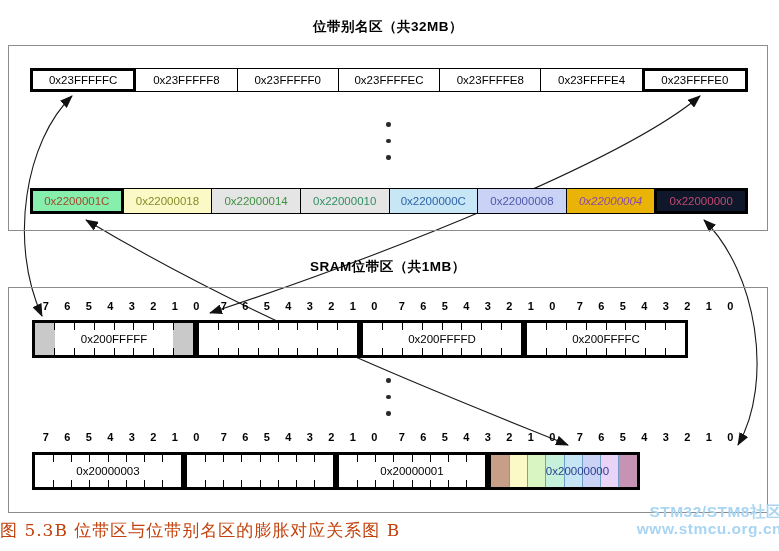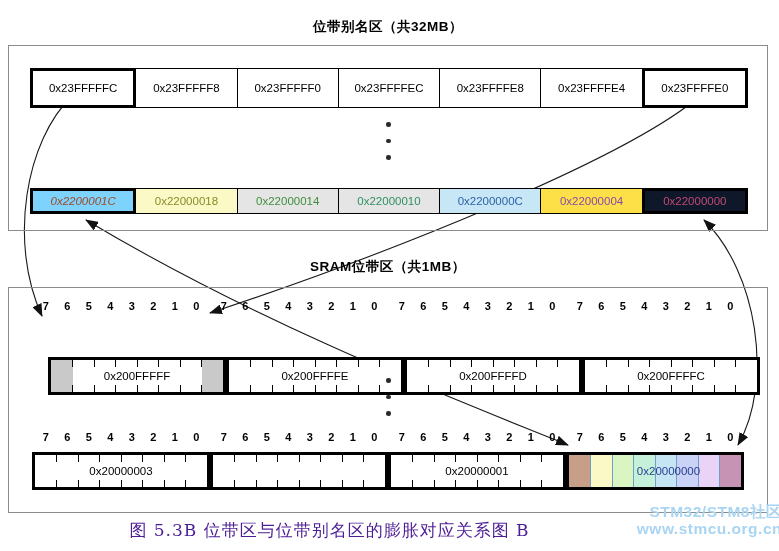--- a/index.html
+++ b/index.html
@@ -47,23 +47,23 @@
   .bit-index{
     flex:1 1 0;text-align:center;font-size:11px;font-weight:bold;line-height:15px;
   }
   
   .vdots{position:absolute;display:flex;flex-direction:column;align-items:center;}
   .vdot{width:4.5px;height:4.5px;border-radius:50%;background:#2a2a2a;margin-bottom:12px;}
   
   .arrow-layer{position:absolute;left:0;top:0;width:779px;height:551px;pointer-events:none;}
   
   .caption{
-    position:absolute;left:0;width:659px;text-align:center;
+    position:absolute;left:0;width:659px;text-align:left;
     font-family:"DejaVu Serif","Liberation Serif",serif;
-    font-size:17px;color:#4c1d95;letter-spacing:1px;
+    font-size:17px;color:#c2410c;letter-spacing:1px;
   }
   .watermark{
     position:absolute;right:-3px;text-align:right;font-weight:bold;
     font-size:15.5px;line-height:17px;letter-spacing:0.5px;white-space:nowrap;
   }
 </style>
 </head>
 <body>
 
 <div class="canvas">
@@ -80,41 +80,42 @@
     <g id="arrow-group" fill="none" stroke="#1a1a1a" stroke-width="1.1">
         <path d="M 72,96 C 26,140 8,242 42,316" marker-start="url(#ah-start)" marker-end="url(#ah-end)"></path>
         <path d="M 700,96 C 625,160 385,255 210,313" marker-start="url(#ah-start)" marker-end="url(#ah-end)"></path>
         <path d="M 86,220 C 270,330 470,405 568,445" marker-start="url(#ah-start)" marker-end="url(#ah-end)"></path>
         <path d="M 704,220 C 757,272 774,382 738,445" marker-start="url(#ah-start)" marker-end="url(#ah-end)"></path>
       </g>
   </svg>
 
   <div class="section-title" style="top:18px;">位带别名区（共32MB）</div>
   <div class="outer-box" style="left:8px;top:45px;width:758px;height:184px;"></div>
-  <div id="alias-word-row" class="cell-row" style="left:30px;top:68px;width:718px;height:40px;text-align:right;">
+  <div id="alias-word-row" class="cell-row" style="left:30px;top:68px;width:718px;height:24px;text-align:right;">
       <div class="addr-cell thick">0x23FFFFFC</div>
       <div class="addr-cell">0x23FFFFF8</div>
       <div class="addr-cell">0x23FFFFF0</div>
       <div class="addr-cell">0x23FFFFEC</div>
       <div class="addr-cell">0x23FFFFE8</div>
       <div class="addr-cell">0x23FFFFE4</div>
       <div class="addr-cell thick">0x23FFFFE0</div>
     </div>
   <div class="vdots" style="left:386px;top:122px;">
     <div class="vdot"></div>
       <div class="vdot"></div>
       <div class="vdot"></div>
   </div>
   <div id="alias-colored-row" class="cell-row" style="left:30px;top:188px;width:718px;height:26px;">
-      <div class="addr-cell thick" style="background: #7dd3fc; color: rgb(158, 74, 42); font-style: italic;">0x2200001C</div>
+      <div class="addr-cell thick" style="background: #86efac; color: rgb(158, 74, 42);">0x2200001C</div>
       <div class="addr-cell" style="background: rgb(251, 250, 198); color: rgb(138, 138, 42);">0x22000018</div>
       <div class="addr-cell" style="background: #e5e5e5; color: rgb(63, 143, 63);">0x22000014</div>
       <div class="addr-cell" style="background: #e5e5e5; color: rgb(47, 143, 99);">0x22000010</div>
       <div class="addr-cell" style="background: rgb(199, 230, 246); color: rgb(47, 100, 168);">0x2200000C</div>
-      <div class="addr-cell" style="background: #fde047; color: rgb(138, 74, 170);">0x22000004</div>
+      <div class="addr-cell" style="background: rgb(202, 211, 245); color: rgb(79, 88, 170);">0x22000008</div>
+      <div class="addr-cell" style="background: #eab308; color: rgb(138, 74, 170); font-style: italic;">0x22000004</div>
       <div class="addr-cell thick" style="background: #0f172a; color: rgb(192, 74, 115);">0x22000000</div>
     </div>
 
   <div class="section-title" style="top:258px;text-align:center;">SRAM位带区（共1MB）</div>
   <div class="outer-box" style="left:8px;top:287px;width:758px;height:224px;"></div>
 
   <div id="bit-header-top" class="bit-header" style="left:32px;top:299px;width:712px;height:15px;">
       <div class="bit-header-group">
         <span class="bit-index">7</span>
         <span class="bit-index">6</span>
@@ -149,42 +150,41 @@
         <span class="bit-index">7</span>
         <span class="bit-index">6</span>
         <span class="bit-index">5</span>
         <span class="bit-index">4</span>
         <span class="bit-index">3</span>
         <span class="bit-index">2</span>
         <span class="bit-index">1</span>
         <span class="bit-index">0</span>
       </div>
     </div>
-  <div id="byte-row-top" class="byte-row" style="left:48px;top:320px;width:712px;height:38px;margin-top:37px;">
+  <div id="byte-row-top" class="byte-row" style="left:32px;top:320px;width:656px;height:38px;">
       <div class="byte-group">
         <div class="bit-cell" style="background: rgb(201, 201, 201);"></div>
         <div class="bit-cell"></div>
         <div class="bit-cell"></div>
         <div class="bit-cell"></div>
         <div class="bit-cell"></div>
         <div class="bit-cell"></div>
         <div class="bit-cell"></div>
         <div class="bit-cell" style="background: rgb(201, 201, 201);"></div>
         <div class="byte-label">0x200FFFFF</div>
       </div>
       <div class="byte-group">
         <div class="bit-cell"></div>
         <div class="bit-cell"></div>
         <div class="bit-cell"></div>
         <div class="bit-cell"></div>
         <div class="bit-cell"></div>
         <div class="bit-cell"></div>
         <div class="bit-cell"></div>
         <div class="bit-cell"></div>
-        <div class="byte-label">0x200FFFFE</div>
       </div>
       <div class="byte-group">
         <div class="bit-cell"></div>
         <div class="bit-cell"></div>
         <div class="bit-cell"></div>
         <div class="bit-cell"></div>
         <div class="bit-cell"></div>
         <div class="bit-cell"></div>
         <div class="bit-cell"></div>
         <div class="bit-cell"></div>
@@ -244,21 +244,21 @@
         <span class="bit-index">7</span>
         <span class="bit-index">6</span>
         <span class="bit-index">5</span>
         <span class="bit-index">4</span>
         <span class="bit-index">3</span>
         <span class="bit-index">2</span>
         <span class="bit-index">1</span>
         <span class="bit-index">0</span>
       </div>
     </div>
-  <div id="byte-row-bottom" class="byte-row" style="left:32px;top:452px;width:712px;height:38px;">
+  <div id="byte-row-bottom" class="byte-row" style="left:32px;top:452px;width:608px;height:38px;">
       <div class="byte-group">
         <div class="bit-cell"></div>
         <div class="bit-cell"></div>
         <div class="bit-cell"></div>
         <div class="bit-cell"></div>
         <div class="bit-cell"></div>
         <div class="bit-cell"></div>
         <div class="bit-cell"></div>
         <div class="bit-cell"></div>
         <div class="byte-label">0x20000003</div>

